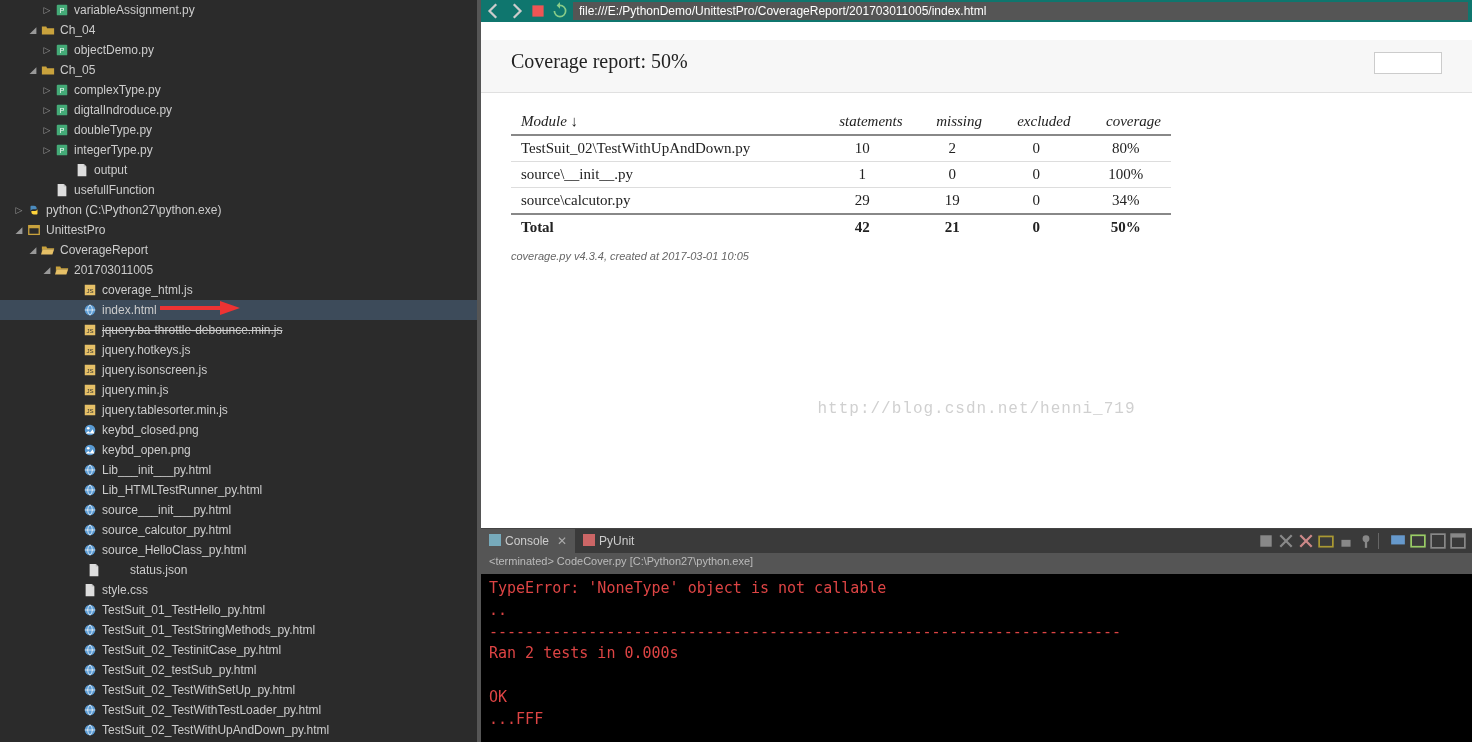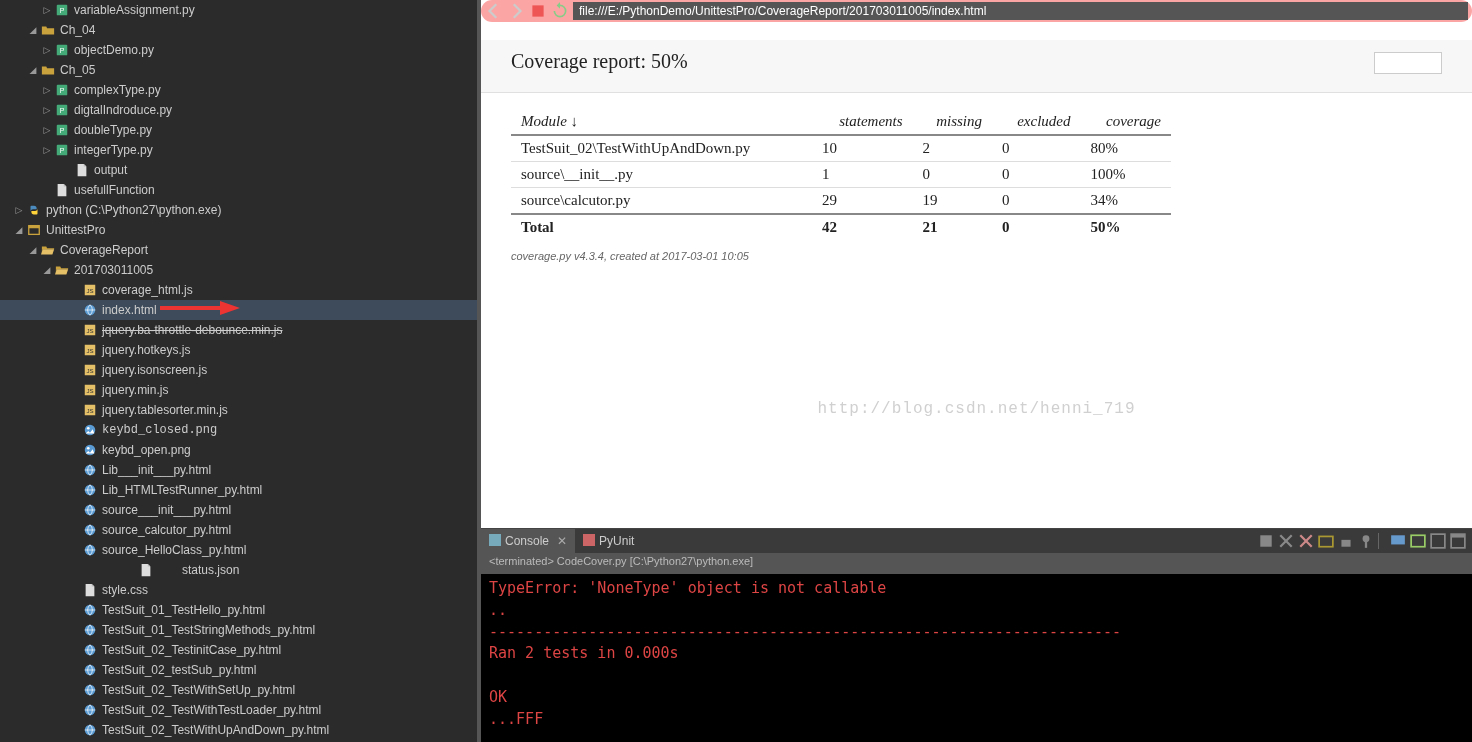--- a/index.html
+++ b/index.html
@@ -6,31 +6,31 @@
 body { font-family: "Segoe UI", Tahoma, sans-serif; background: #2b2b2b; width: 1472px; height: 742px; overflow: hidden; display: flex; }
 .left-panel { width: 477px; background: #2b2b2b; color: #cccccc; font-size: 12px; overflow: hidden; }
 .tree { padding: 0; }
 .tree-item { display: flex; align-items: center; height: 20px; padding-right: 8px; white-space: nowrap; cursor: pointer; }
 .tree-item.selected { background: #3d4b5a; }
 .arrow { width: 14px; display: inline-flex; justify-content: center; color: #999; font-size: 9px; }
 .icon { width: 16px; height: 16px; display: inline-flex; align-items: center; justify-content: center; margin-right: 4px; }
 .icon svg { width: 14px; height: 14px; }
 .red-arrow { position: absolute; left: 160px; margin-top: -1px; }
 .right-panel { flex: 1; display: flex; flex-direction: column; background: #fff; }
-.browser-bar { background: #fca5a5; height: 22px; display: flex; align-items: center; padding: 0 4px; gap: 4px; border-radius: 11px; }
+.browser-bar { background: #0f766e; height: 22px; display: flex; align-items: center; padding: 0 4px; gap: 4px; }
 .nav-btn { width: 18px; height: 18px; display: inline-flex; align-items: center; justify-content: center; color: #ccc; cursor: pointer; }
 .url-bar { flex: 1; background: #555; color: #fff; font-size: 12px; padding: 1px 6px; height: 18px; border: none; }
 .coverage-page { background: #fff; flex: 1; padding: 18px 0 0 0; font-family: Georgia, serif; color: #222; position: relative; }
 .coverage-header { background: #f7f7f7; border-bottom: 1px solid #e0e0e0; padding: 10px 30px 18px; display:flex; justify-content: space-between; }
 .coverage-title { font-size: 20px; }
 .search-box { width: 68px; height: 22px; border: 1px solid #ccc; background: #fff; margin-top:2px; }
 table.cov { margin: 14px 30px 0; border-collapse: collapse; width: 660px; font-size: 15px; }
 table.cov th { text-align: right; font-style: italic; font-weight: normal; border-bottom: 2px solid #888; padding: 6px 10px 4px; }
 table.cov th:first-child { text-align: left; }
-table.cov td { text-align: left; border-bottom: 1px solid #ddd; padding: 4px 10px; }
+table.cov td { text-align: center; border-bottom: 1px solid #ddd; padding: 4px 10px; }
 table.cov td:first-child { text-align: left; }
 table.cov tr.total td { font-weight: bold; border-top: 2px solid #888; border-bottom: none; }
 .footer-note { margin: 10px 30px; font-size: 11px; font-style: italic; color: #666; font-family: Arial, sans-serif; }
 .watermark { position: absolute; left: 50%; top: 378px; transform: translateX(-50%); color: #d0d0d0; font-family: "Courier New", monospace; font-size: 16px; letter-spacing: 1px; }
 .console-panel { height: 214px; background: #000; display: flex; flex-direction: column; border-top: 1px solid #444; }
 .console-tabs { background: #3a3a3a; height: 24px; display: flex; align-items: center; font-size: 12px; color: #ccc; }
 .console-tab { display: flex; align-items: center; padding: 0 8px; height: 24px; gap: 4px; }
 .console-tab.active { background: #555; }
 .console-tab .close-x { margin-left: 4px; color: #aaa; cursor: pointer; }
 .console-toolbar { margin-left: auto; display: flex; gap: 4px; padding-right: 6px; }
@@ -249,21 +249,21 @@
       <div class="tree-item" style="padding-left: 68px;">
         <span class="arrow"></span>
         <span class="icon">
           <svg viewBox="0 0 16 16">
             <rect x="2" y="2" width="12" height="12" fill="#e6c067"></rect>
             <text x="8" y="11" font-size="7" fill="#333" text-anchor="middle" font-family="Arial">JS</text>
           </svg>
         </span>
         <span>jquery.tablesorter.min.js</span>
       </div>
-      <div class="tree-item" style="padding-left: 68px; font-family: Liberation Mono, monospace;">
+      <div class="tree-item" style="padding-left: 68px;">
         <span class="arrow"></span>
         <span class="icon">
           <svg viewBox="0 0 16 16">
             <circle cx="8" cy="8" r="6" fill="#5a9bd4"></circle>
             <circle cx="6" cy="6" r="1.5" fill="#fff"></circle>
             <path d="M3 12 l3-3 2 2 3-4 2 5 z" fill="#fff"></path>
           </svg>
         </span>
         <span>keybd_closed.png</span>
       </div>
@@ -321,21 +321,21 @@
       <div class="tree-item" style="padding-left: 68px;">
         <span class="arrow"></span>
         <span class="icon">
           <svg viewBox="0 0 16 16">
             <circle cx="8" cy="8" r="6" fill="#5a9bd4"></circle>
             <path d="M2 8 h12 M8 2 a8 8 0 0 1 0 12 M8 2 a8 8 0 0 0 0 12" stroke="#fff" stroke-width="0.8" fill="none"></path>
           </svg>
         </span>
         <span>source_HelloClass_py.html</span>
       </div>
-      <div class="tree-item" style="padding-left: 100px; gap: 24px;">
+      <div class="tree-item" style="padding-left: 48px; gap: 24px;">
         <span class="arrow"></span>
         <span class="icon">
           <svg viewBox="0 0 16 16">
             <path d="M3 1 h7 l3 3 v11 h-10 z" fill="#ddd"></path>
             <path d="M10 1 v3 h3" fill="#bbb"></path>
           </svg>
         </span>
         <span>status.json</span>
       </div>
       <div class="tree-item" style="padding-left: 68px;">

